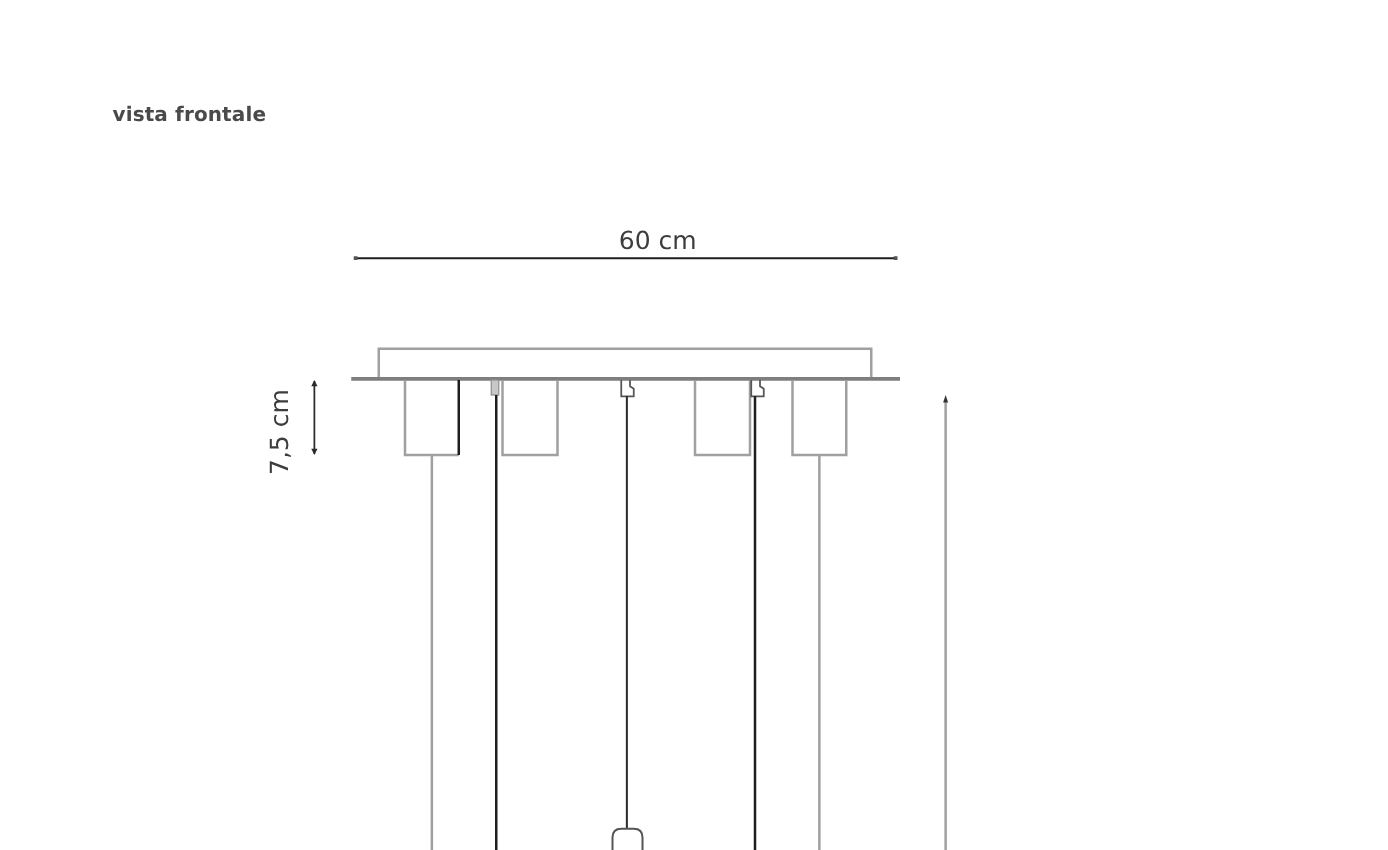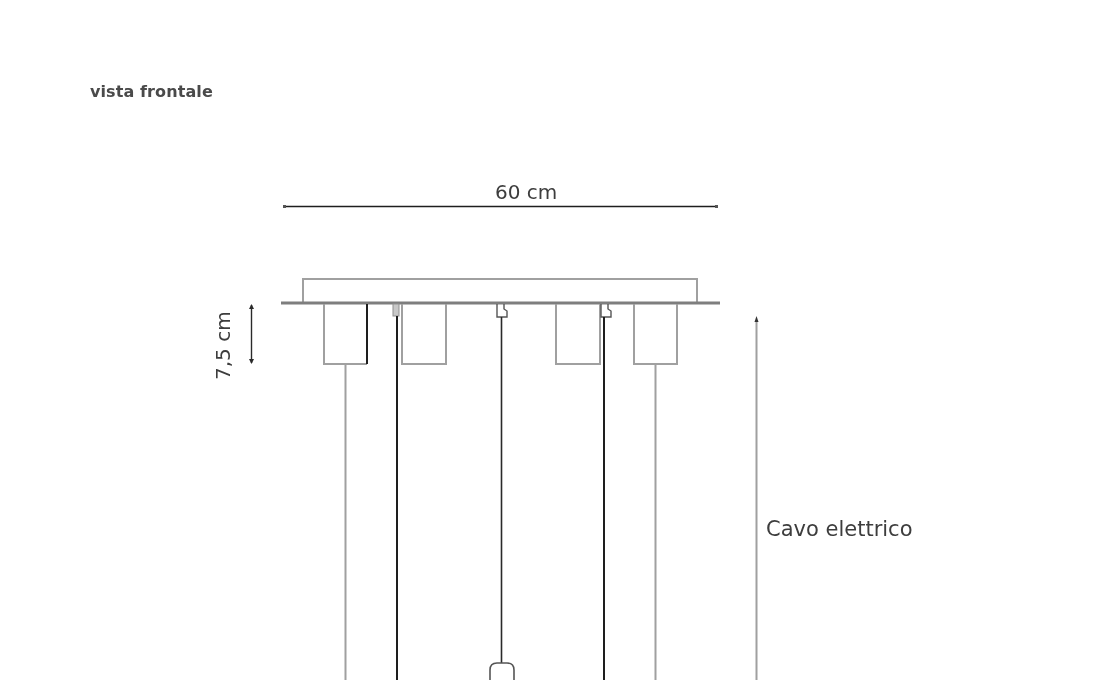--- a/index.html
+++ b/index.html
@@ -11,21 +11,20 @@
     .cable-label { position: absolute; left: 766px; top: 515px; font-size: 21px; color: #3d3d3d; line-height: 29px; }
     svg.drawing { position: absolute; left: 0; top: 0; }
   </style>
 </head>
 <body>
 
 <div class="view-label">vista frontale</div>
 <div class="dim-width-label">60 cm</div>
 <div class="dim-height-label">7,5 cm</div>
 <div class="cable-label">
-  <div>Cavo elettrico</div>
 </div>
 
 <svg class="drawing" width="1110" height="680" viewBox="0 0 1110 680" xmlns="http://www.w3.org/2000/svg">
 
   <g>
     <line x1="284" y1="206.5" x2="717" y2="206.5" stroke="#1e1e1e" stroke-width="1.6"></line>
     <rect x="283" y="205" width="3" height="3" fill="#555"></rect>
     <rect x="715" y="205" width="3" height="3" fill="#555"></rect>
   </g>
 

